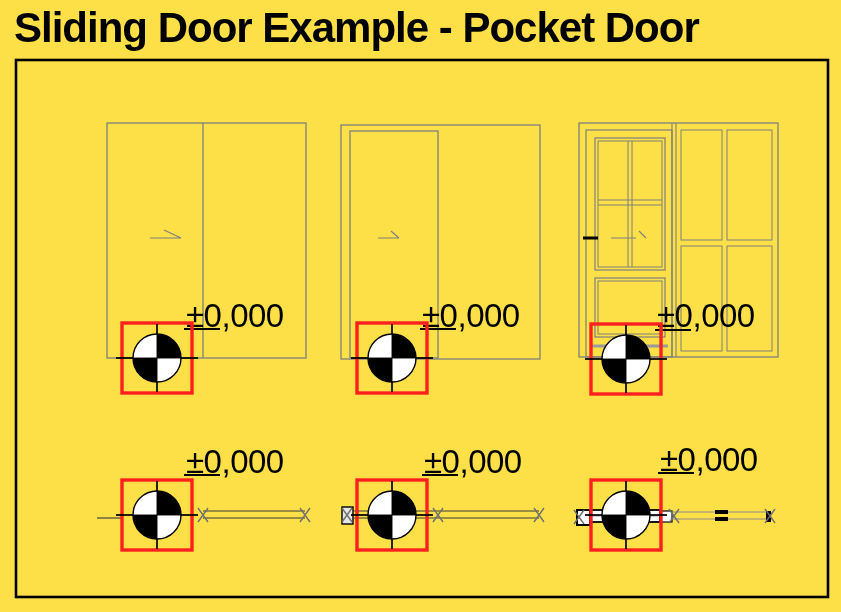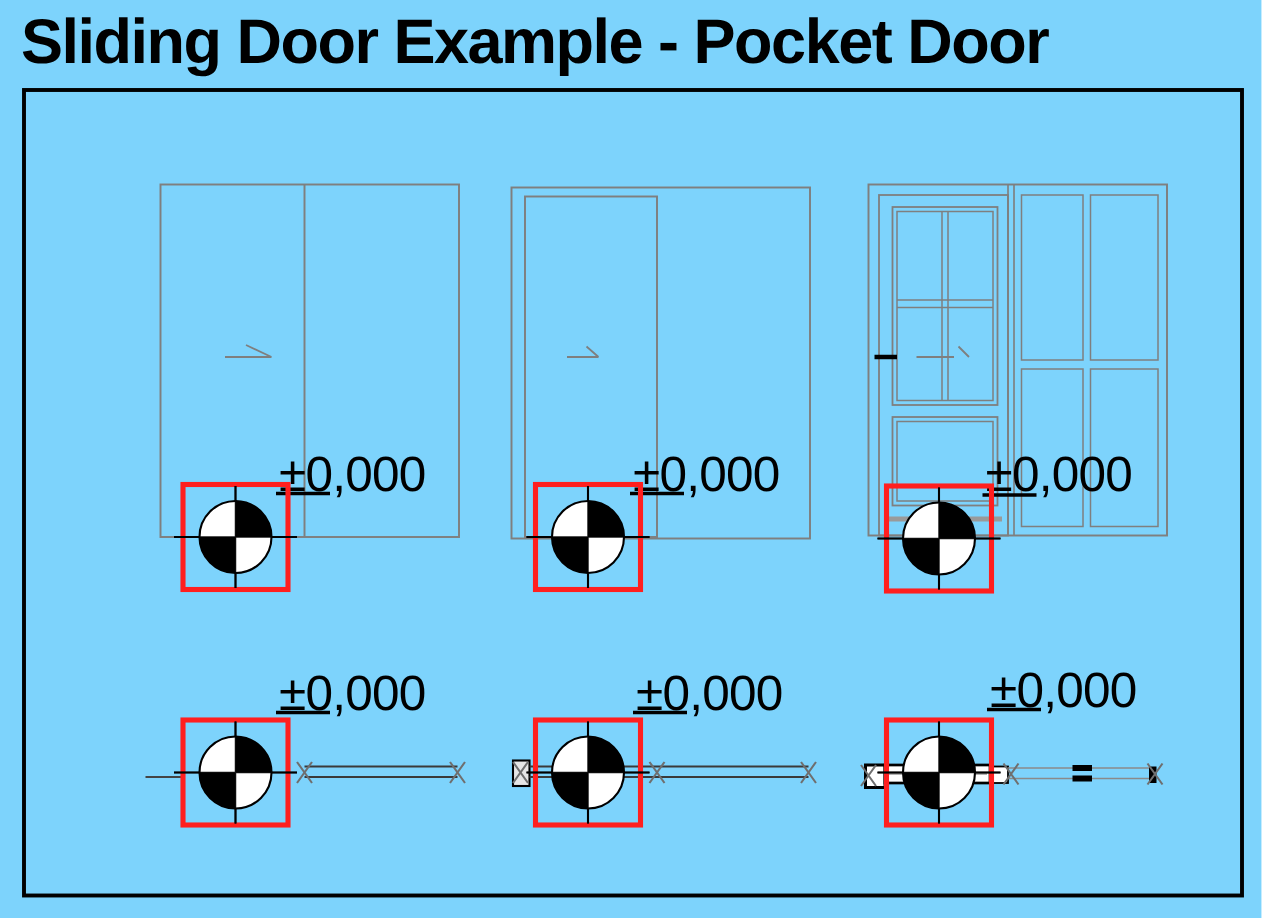--- a/index.html
+++ b/index.html
@@ -8,21 +8,21 @@
     width: 841px;
     height: 612px;
     background: #ffffff;
     overflow: hidden;
     font-family: "Liberation Sans", sans-serif;
   }
   .sheet {
     position: relative;
     width: 841px;
     height: 612px;
-    background: #7dd3fc;
+    background: #fde047;
   }
   h1.sheet-title {
     position: absolute;
     left: 14px;
     top: 4px;
     margin: 0;
     font-family: "Liberation Sans", sans-serif;
     font-weight: bold;
     font-size: 42px;
     letter-spacing: -1px;

